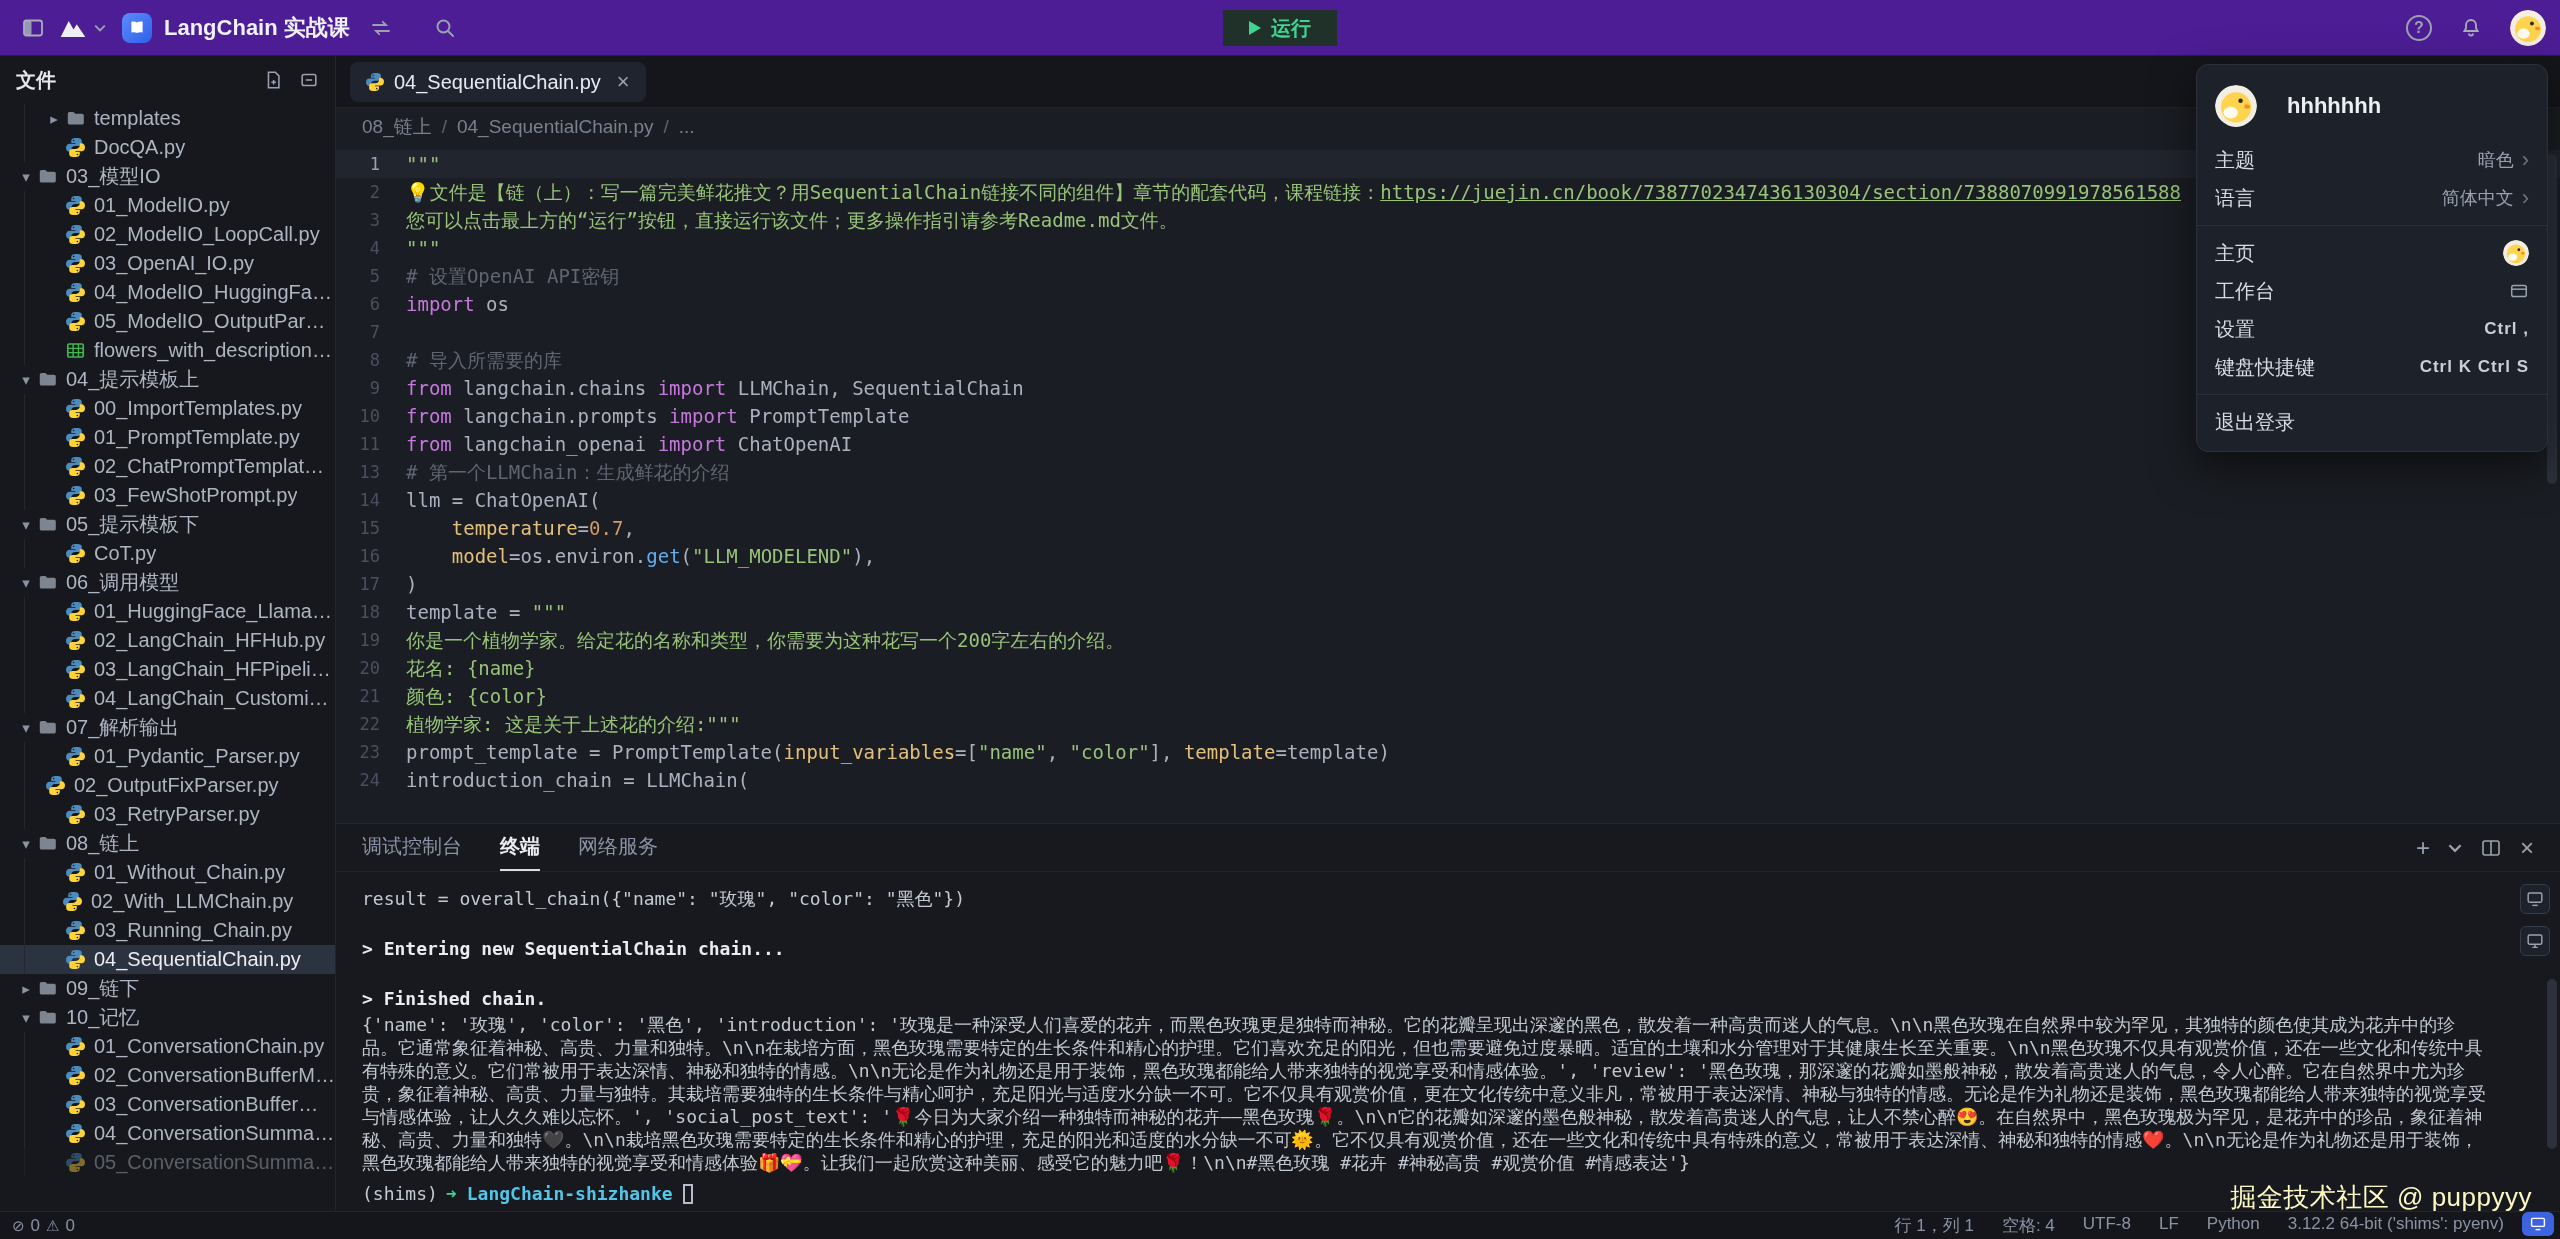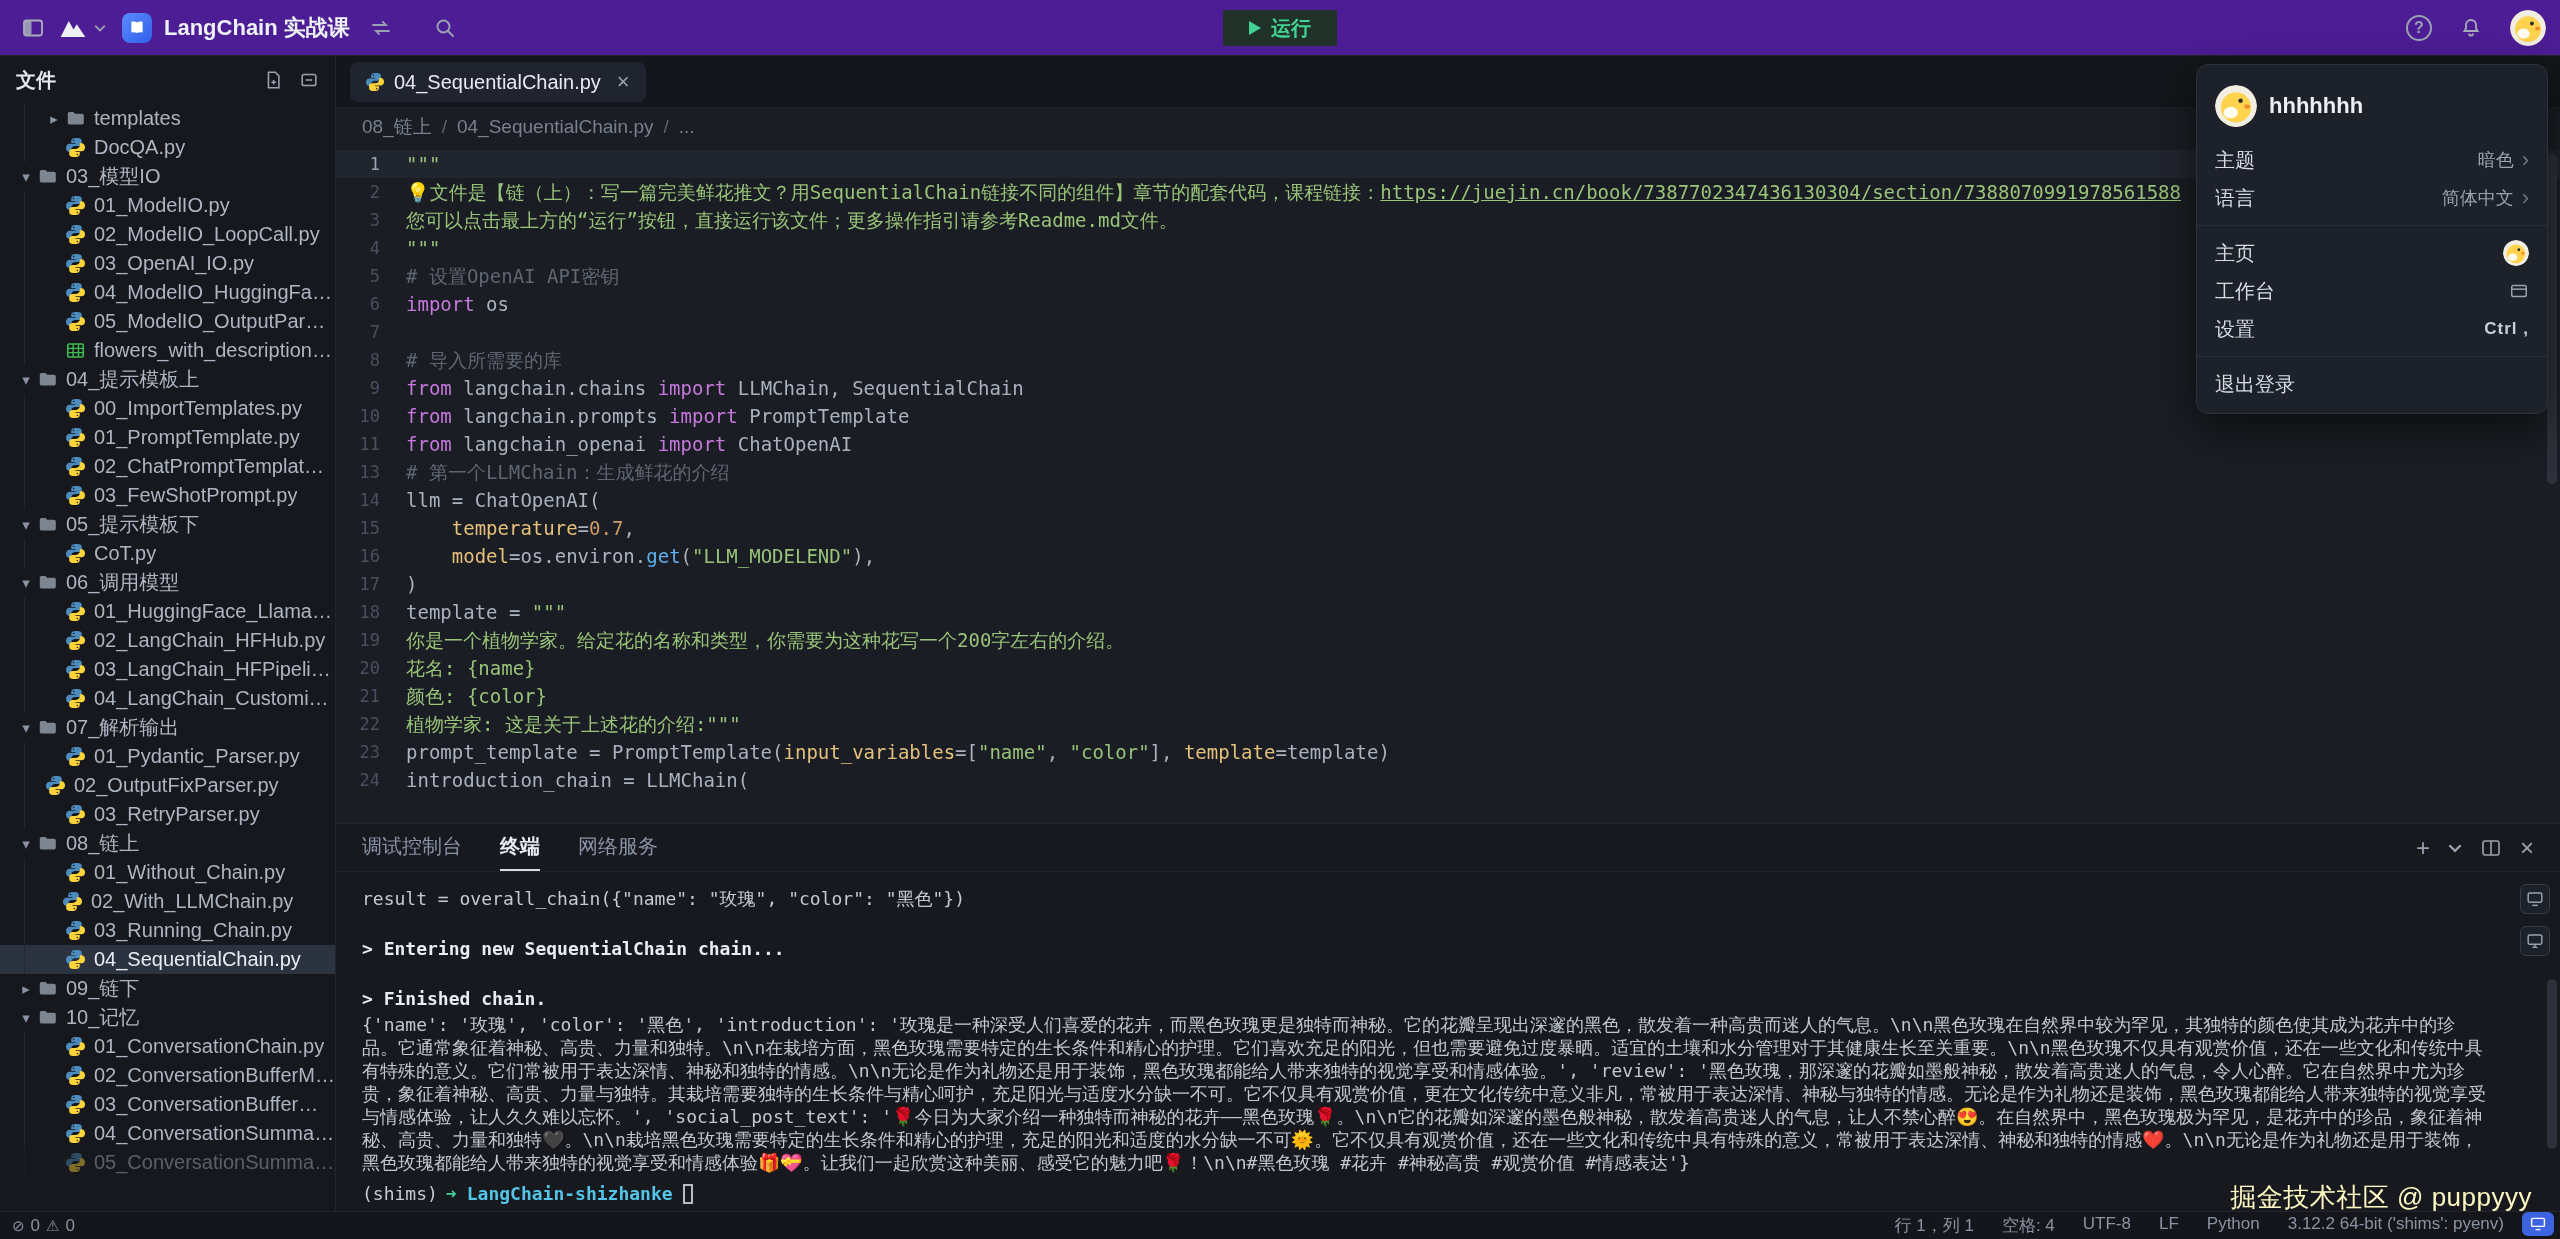--- a/index.html
+++ b/index.html
@@ -71,21 +71,21 @@
 #statusbar{position:absolute;left:0;right:0;bottom:0;height:28px;background:#14161b;border-top:1px solid #22252c;display:flex;align-items:center;font-size:17px;color:#8b93a3;z-index:35;padding:0 56px 0 12px}
 .sb-group{display:flex;align-items:center;gap:6px;margin-right:20px;cursor:pointer}
 .sb-glyph{font-size:15px}
 #statusbar-right{margin-left:auto;display:flex;gap:28px;white-space:nowrap}
 .sb-item{cursor:pointer}
 #corner-btn{position:absolute;right:6px;bottom:3px;width:32px;height:24px;border-radius:6px;background:#3e63e0;display:flex;align-items:center;justify-content:center;z-index:50;cursor:pointer}
 
 #watermark{position:absolute;right:28px;bottom:24px;font-size:26px;font-weight:400;color:#fef9c3;z-index:40;letter-spacing:.5px}
 
 #user-menu{position:absolute;top:64px;right:12px;width:352px;background:#1d2129;border:1px solid #2b303a;border-radius:12px;box-shadow:0 14px 44px rgba(0,0,0,.55);z-index:60;padding:6px 0 10px}
-.menu-header{display:flex;align-items:center;gap:12px;padding:14px 18px 14px}
+.menu-header{display:flex;align-items:center;gap:30px;padding:14px 18px 14px}
 .menu-name{font-size:22px;font-weight:700;color:#eceff4}
 .menu-item{height:38px;display:flex;align-items:center;padding:0 18px;cursor:pointer}
 .mi-label{font-size:20px;color:#d6dbe4}
 .mi-right{margin-left:auto;display:flex;align-items:center;gap:8px}
 .mi-value{font-size:18px;color:#9aa2b1}
 .mi-chev{font-size:22px;color:#6c7482;line-height:1}
 .mi-shortcut{font-size:17px;font-weight:600;color:#c9cfda;letter-spacing:1px}
 .menu-divider{height:1px;background:#2a2f39;margin:8px 0}
 </style>
 </head>
@@ -675,17 +675,23 @@
         <path d="M3 9h16" stroke="#9aa2b1" stroke-width="1.6"></path>
       </svg>
     </span>
   </div>
   <div class="menu-item">
     <span class="mi-label">设置</span>
     <span class="mi-right">
       <span class="mi-shortcut">Ctrl ,</span>
     </span>
   </div>
+  <div class="menu-item">
+    <span class="mi-label">键盘快捷键</span>
+    <span class="mi-right">
+      <span class="mi-shortcut">Ctrl K Ctrl S</span>
+    </span>
+  </div>
   <div class="menu-divider"></div>
   <div class="menu-item">
     <span class="mi-label">退出登录</span>
   </div>
 </div>
 
 </body></html>

